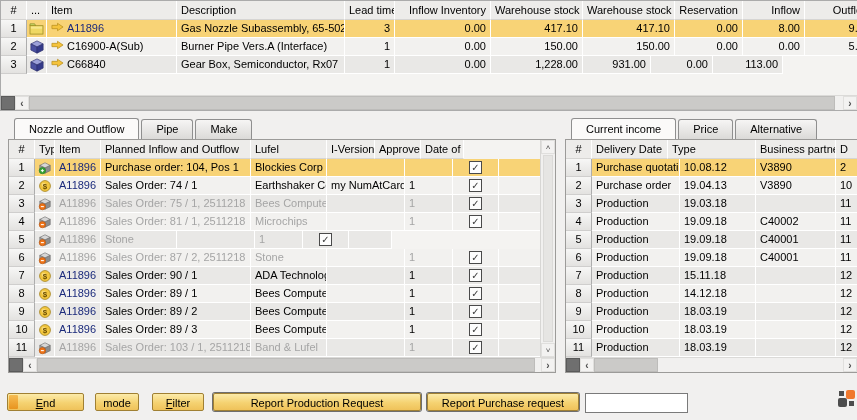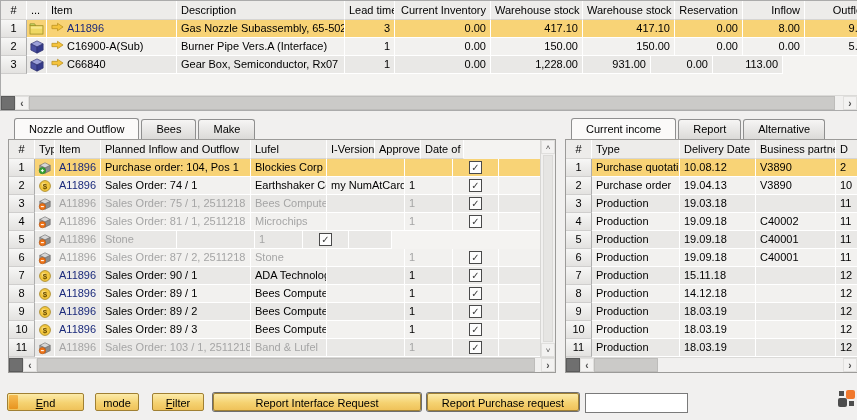--- a/index.html
+++ b/index.html
@@ -88,21 +88,21 @@
 
 <div class="stage">
 
   <section class="top-grid">
     <div class="grid-header" id="top-head">
         <div class="hnumcell" style="width: 26px;">#</div>
         <div class="hcell" style="width: 20px;">...</div>
         <div class="hcell" style="width: 130px;">Item</div>
         <div class="hcell" style="width: 168px;">Description</div>
         <div class="hcell ar" style="width: 50px;">Lead time</div>
-        <div class="hcell ar" style="width: 96px;">Current Inventory</div>
+        <div class="hcell ar" style="width: 96px;">Inflow Inventory</div>
         <div class="hcell ar" style="width: 92px;">Warehouse stock</div>
         <div class="hcell ar" style="width: 92px;">Warehouse stock</div>
         <div class="hcell ar" style="width: 68px;">Reservation</div>
         <div class="hcell ar" style="width: 62px;">Inflow</div>
         <div class="hcell ar" style="width: 70px;">Outflow</div>
       </div>
     <div id="top-rows">
         <div class="row r-sel">
           <div class="numcell" style="width: 26px;">1</div>
           <div class="cell icon-c" style="width: 20px;">
@@ -184,21 +184,21 @@
       <span class="sq"></span>
       <span class="sbtn">‹</span>
       <span class="sthumb grow" style="margin-right:8px"></span>
       <span class="sbtn">›</span>
     </div>
   </section>
 
   <div class="panel left">
     <div class="tabs" id="left-tabs">
         <div class="tab active"><span>Nozzle and Outflow</span></div>
-        <div class="tab"><span>Bees</span></div>
+        <div class="tab"><span>Pipe</span></div>
         <div class="tab"><span>Make</span></div>
       </div>
     <div class="gridbox">
       <div class="gridmain">
         <div class="gridtable">
           <div class="grid-header" id="left-head">
               <div class="hnumcell" style="width: 26px;">#</div>
               <div class="hcell" style="width: 20px;">Typ</div>
               <div class="hcell" style="width: 46px;">Item</div>
               <div class="hcell" style="width: 150px;">Planned Inflow and Outflow</div>
@@ -476,30 +476,30 @@
         <span class="sbtn">‹</span>
         <span class="sthumb grow" style="margin-right:6px"></span>
         <span class="sbtn">›</span>
       </div>
     </div>
   </div>
 
   <div class="panel right">
     <div class="tabs" id="right-tabs">
         <div class="tab active"><span>Current income</span></div>
-        <div class="tab"><span>Report</span></div>
+        <div class="tab"><span>Price</span></div>
         <div class="tab"><span>Alternative</span></div>
       </div>
     <div class="gridbox">
       <div class="gridmain">
         <div class="gridtable">
           <div class="grid-header" id="right-head">
               <div class="hnumcell" style="width: 26px;">#</div>
+              <div class="hcell" style="width: 76px;">Delivery Date</div>
               <div class="hcell" style="width: 88px;">Type</div>
-              <div class="hcell" style="width: 76px;">Delivery Date</div>
               <div class="hcell" style="width: 80px;">Business partner</div>
               <div class="hcell" style="width: 50px;">D</div>
             </div>
           <div id="right-rows">
               <div class="row r-sel">
                 <div class="numcell" style="width: 26px;">1</div>
                 <div class="cell" style="width: 88px;">Purchase quotation</div>
                 <div class="cell" style="width: 76px;">10.08.12</div>
                 <div class="cell" style="width: 80px;">V3890</div>
                 <div class="cell" style="width: 50px;">2</div>
@@ -587,21 +587,21 @@
       </div>
     </div>
   </div>
 
   <div class="footer">
     <div class="btn" id="btn-end" style="left:7px;width:77px">
       <span class="end-accent"></span>
     <u>E</u>nd</div>
     <div class="btn" style="left:95px;width:44px">mode</div>
     <div class="btn" id="btn-filter" style="left:152px;width:52px"><u>F</u>ilter</div>
-    <div class="btn default" style="left:213px;width:208px">Report Interface Request</div>
+    <div class="btn default" style="left:213px;width:208px">Report Production Request</div>
     <div class="btn default" style="left:427px;width:152px">Report Purchase request</div>
     <input class="ftr-input" value="" style="">
     <div class="grip">
       <span class="g-gray3"></span>
       <span class="g-orange"></span>
       <span class="g-gray1"></span>
       <span class="g-gray2"></span>
     </div>
   </div>
 

